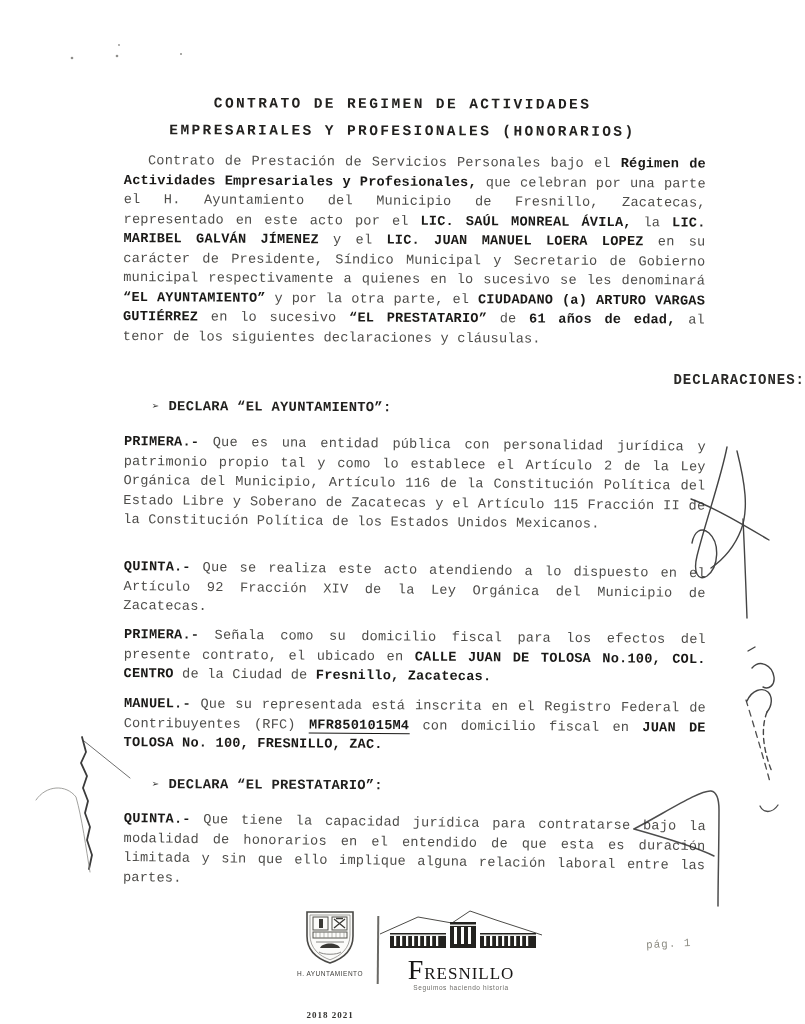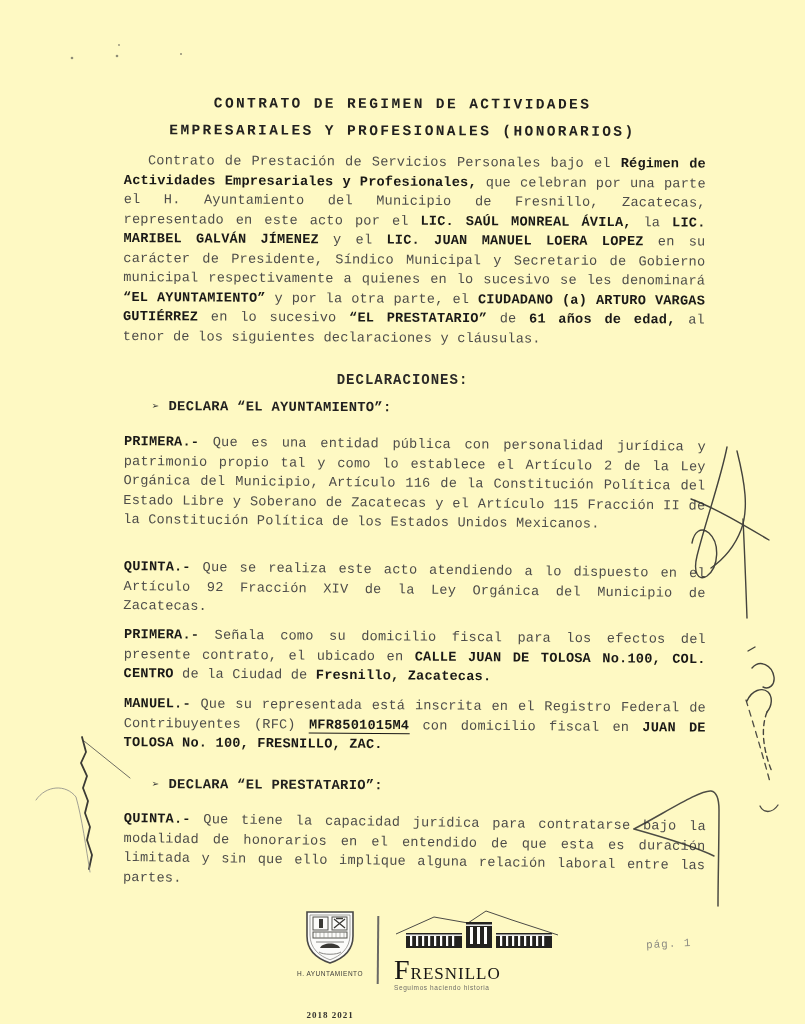--- a/index.html
+++ b/index.html
@@ -1,37 +1,37 @@
 <!DOCTYPE html>
 <html><head>
 <meta charset="utf-8">
 <style>
   html,body{margin:0;padding:0;background:#e8e8e4;}
   .page{
     position:relative;width:805px;height:1024px;margin:0 auto;
-    background:#fef9c3;overflow:hidden;
+    background:#ffffff;overflow:hidden;
     font-family:"Liberation Mono", monospace;
   }
   
   .para{
     position:absolute;left:124px;width:582px;
     font:13.6px/19.5px "Liberation Mono", monospace;
     color:#4e4d4a;text-align:justify;transform-origin:0 0;
     letter-spacing:.2px;
   }
   .para .b{font-weight:bold;color:#1a1917;}
   .para .u{border-bottom:1.6px solid #1a1917;margin-top:32px;}
   .indent{text-indent:24px;}
   .title{
     position:absolute;top:91px;left:0;width:100%;text-align:center;
     font:bold 14.5px/27px "Liberation Mono", monospace;
     letter-spacing:2.4px;color:#22211f;transform:rotate(.2deg);
   }
   .center-head{
-    position:absolute;top:371px;left:0;width:100%;text-align:center;
+    position:absolute;top:371px;left:0;width:100%;text-align:right;
     font:bold 14px/18px "Liberation Mono", monospace;
     letter-spacing:1px;color:#2a2927;
   }
   .bullet-head{
     position:absolute;left:152px;
     font:bold 13.8px/18px "Liberation Mono", monospace;
     color:#22211f;transform-origin:0 0;transform:rotate(.3deg);
     letter-spacing:.3px;
   }
   .bullet-head .arrow{font-size:12px;color:#3a3a38;margin-right:9px;font-weight:normal;}
@@ -39,21 +39,21 @@
   .p1{transform:rotate(.55deg);}
   .p2{transform:rotate(.7deg);}
   .p3{transform:rotate(.5deg);}
   .p4{transform:rotate(.45deg);}
   .p5{transform:rotate(.8deg);}
   
   .crest{position:absolute;left:292px;top:908px;width:76px;text-align:center;color:#3c3b38;}
   .crest .cap1{font:6.5px/8px "Liberation Sans", sans-serif;letter-spacing:.5px;margin-top:1px;}
   .crest .cap2{font:bold 9px/10px "Liberation Serif", serif;letter-spacing:1px;color:#33322f;margin-top:32px;}
   .footer-divider{position:absolute;left:377px;top:916px;width:2px;height:68px;background:#6b6a66;transform:rotate(.5deg);}
-  .brand{position:absolute;left:394px;top:908px;width:180px;}
+  .brand{position:absolute;left:371px;top:908px;width:180px;text-align:center;}
   .brand .name{
     font:24px/26px "Liberation Serif", serif;color:#161514;
     letter-spacing:1px;font-variant:small-caps;
   }
   .brand .name::first-letter{font-size:28px;}
   .brand .tagline{font:6.5px/8px "Liberation Sans", sans-serif;color:#6e6d68;letter-spacing:.6px;margin-top:0px;}
   .page-num{
     position:absolute;left:646px;top:938px;
     font:11px/13px "Liberation Mono", monospace;color:#8d8c83;
     transform:rotate(-3deg);letter-spacing:1px;

